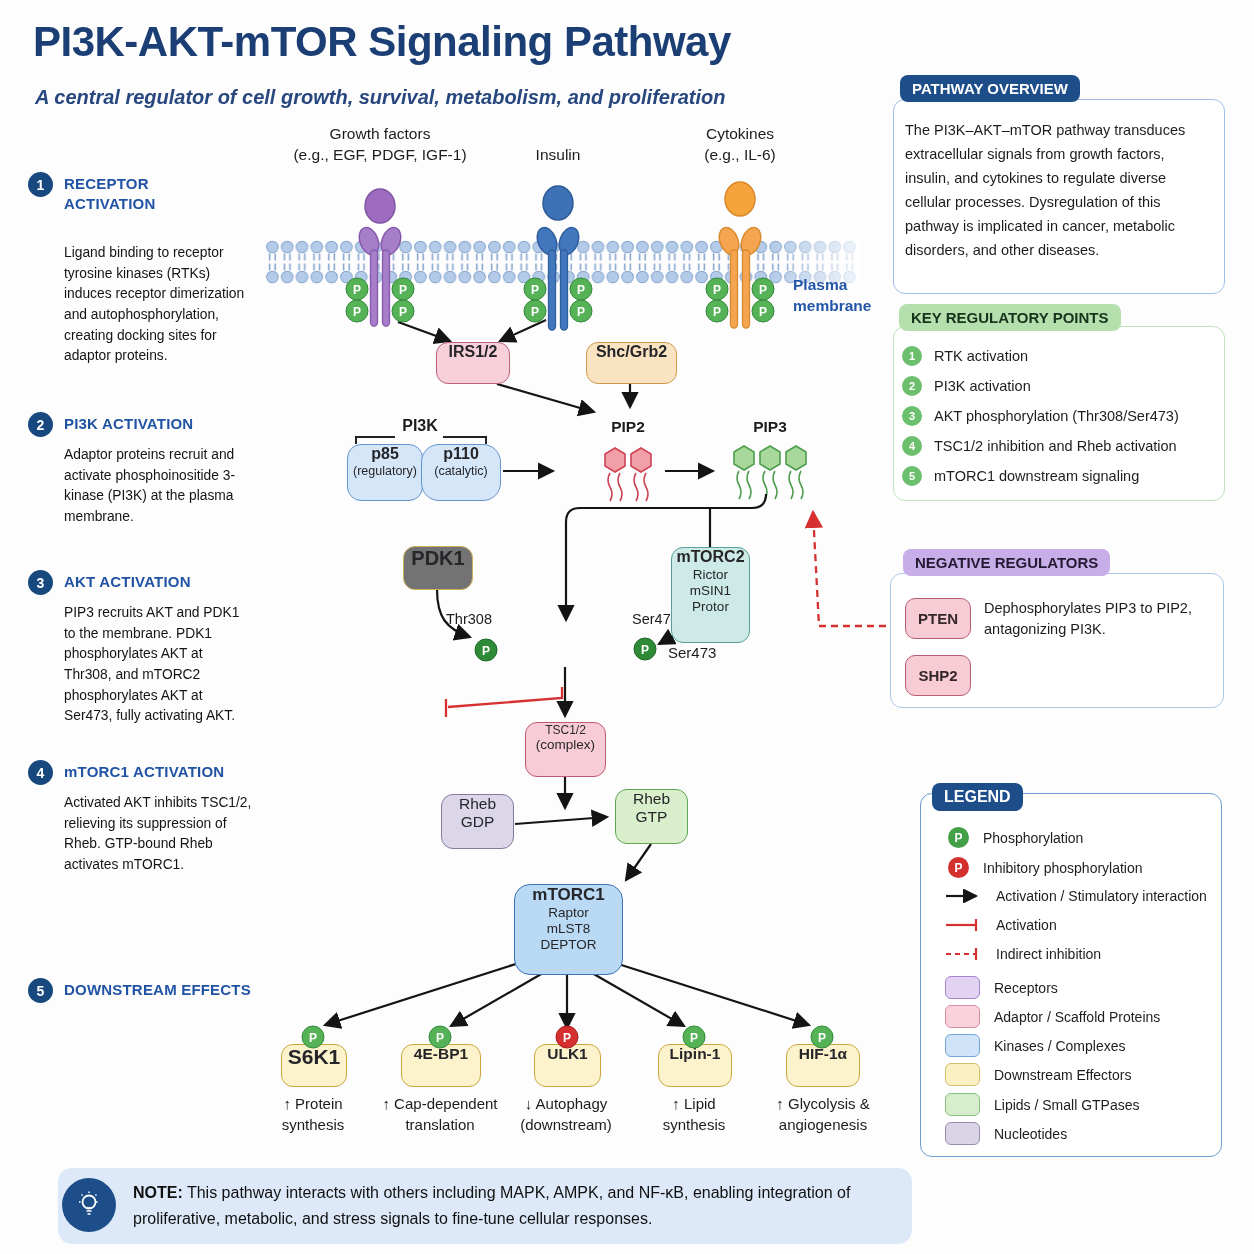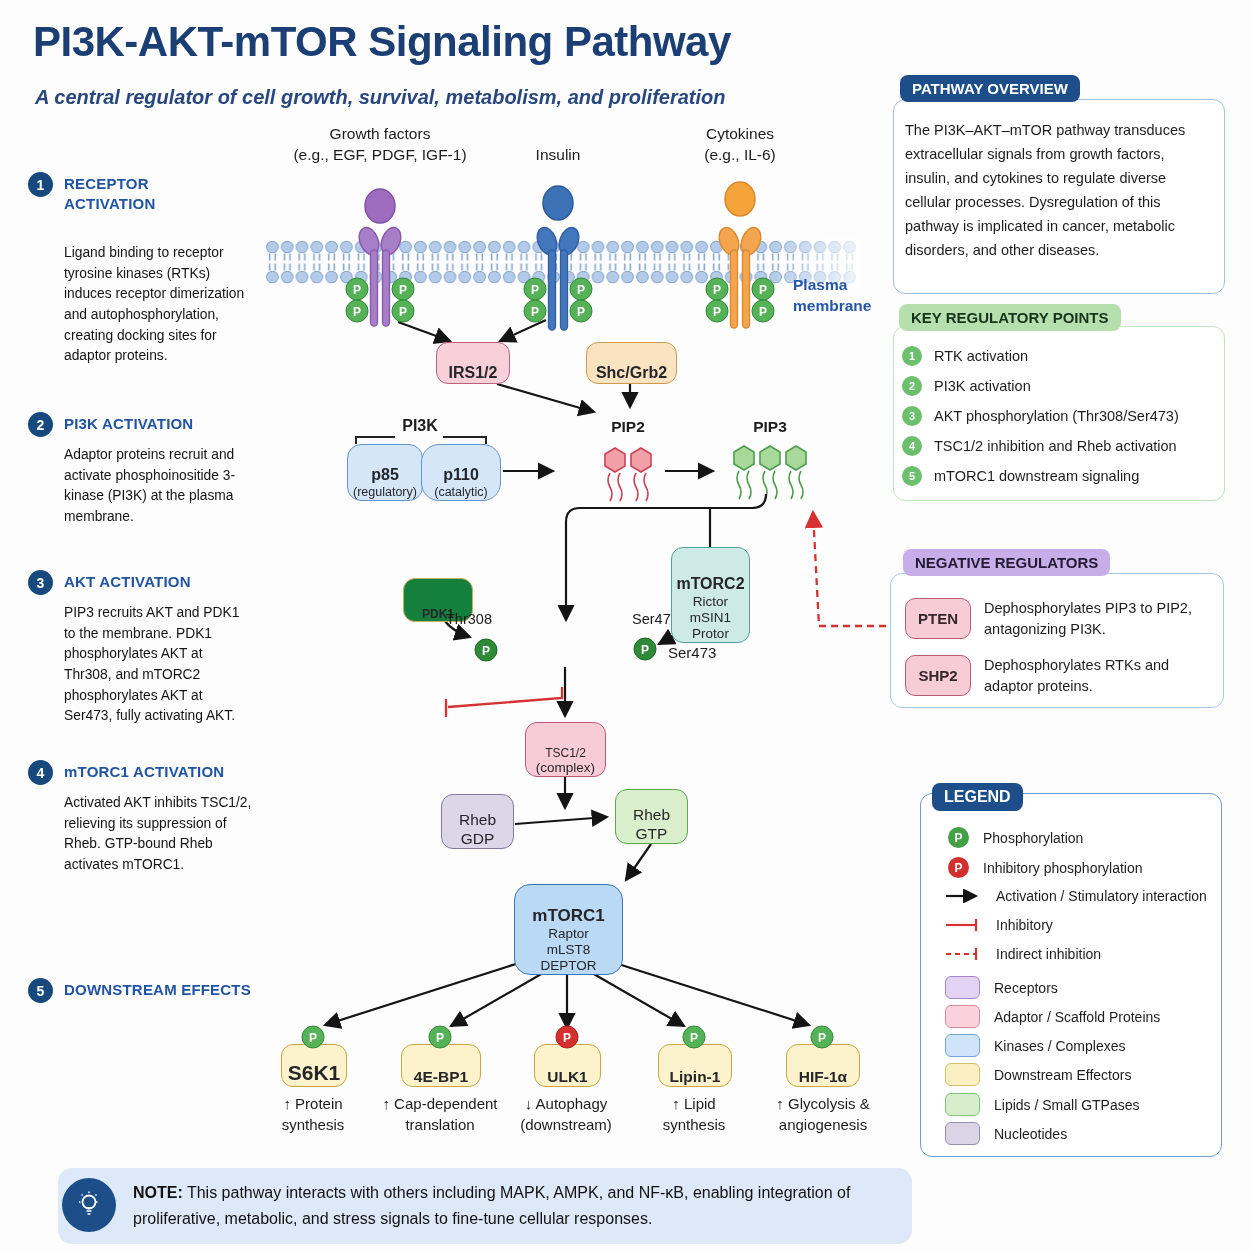--- a/index.html
+++ b/index.html
@@ -2,21 +2,21 @@
 <html><head>
 <meta charset="utf-8">
 <style>
   html,body{margin:0;padding:0;background:#ffffff;}
   .canvas{position:relative;width:1254px;height:1254px;background:#fdfdfe;overflow:hidden;
           font-family:"Liberation Sans",sans-serif;}
   svg.layer{position:absolute;left:0;top:0;z-index:1;pointer-events:none;}
   .lbl{position:absolute;z-index:2;color:#1c1c1c;white-space:nowrap;}
   .ctr{transform:translateX(-50%);text-align:center;}
   .node{position:absolute;z-index:2;display:flex;flex-direction:column;align-items:center;
-        justify-content:flex-end;border-radius:12px;border:1.8px solid;text-align:center;
+        justify-content:flex-start;border-radius:12px;border:1.8px solid;text-align:center;
         line-height:1.18;color:#26262a;}
   .pbadge{position:absolute;z-index:3;width:21px;height:21px;border-radius:50%;color:#fff;
           font-weight:bold;font-size:12px;display:flex;align-items:center;justify-content:center;
           transform:translate(-50%,-50%);}
   .pg{background:#56b256;border:1.5px solid #338a3a;}
   .pgd{background:#2f8a38;border:1.5px solid #1e6a28;}
   .pr{background:#d52f2f;border:1.5px solid #a81f1f;}
   .title{position:absolute;left:33px;top:18px;font-size:42px;font-weight:800;color:#1b3e74;
          letter-spacing:-0.5px;z-index:2;}
   .subtitle{position:absolute;left:35px;top:86px;font-size:20px;font-weight:700;font-style:italic;
@@ -231,21 +231,21 @@
 
   <div class="node" style="left:347px;top:444px;width:74px;height:55px;background:#d4e6f8;border-color:#6593cd;border-radius:14px">
     <span style="font-size:16px;font-weight:600">p85</span>
     <span style="font-size:12.5px">(regulatory)</span>
   </div>
   <div class="node" style="left:421px;top:444px;width:78px;height:55px;background:#d4e6f8;border-color:#6593cd;border-radius:18px">
     <span style="font-size:16px;font-weight:600">p110</span>
     <span style="font-size:12.5px">(catalytic)</span>
   </div>
 
-  <div class="node" style="left:403px;top:578px;width:68px;height:42px;background:#15803d;border-color:#cdb05a;font-size:12px;font-weight:600">
+  <div class="node" style="left:403px;top:546px;width:68px;height:42px;background:#737373;border-color:#cdb05a;font-size:20px;font-weight:600">
       <span>PDK1</span>
     </div>
 
   <div class="lbl" style="left:446px;top:611px;font-size:14.5px">Thr308</div>
   <div class="lbl" style="left:632px;top:611px;font-size:14.5px">Ser473</div>
   <div class="lbl" style="left:668px;top:644px;font-size:15px">Ser473</div>
 
   <div class="pbadge pgd" style="left:486px;top:650px">P</div>
   <div class="pbadge pgd" style="left:645px;top:649px">P</div>
 
@@ -342,24 +342,20 @@
   <div class="negbox" style="left:905px;top:598px;width:64px;height:39px">
     <span>PTEN</span>
     </div>
   <div class="negdesc" style="left:984px;top:598px">
     <div>Dephosphorylates PIP3 to PIP2,</div>
     <div>antagonizing PI3K.</div>
   </div>
   <div class="negbox" style="left:905px;top:655px;width:64px;height:39px">
     <span>SHP2</span>
     </div>
-  <div class="negdesc" style="left:984px;top:655px">
-    <div>Dephosphorylates RTKs and</div>
-    <div>adaptor proteins.</div>
-  </div>
 
   <div class="panel" style="left:920px;top:793px;width:300px;height:362px;border:1.5px solid #6f9bd1"></div>
   <div class="badge navybadge" style="left:932px;top:783px;font-size:16px">LEGEND</div>
 
   <div class="lg-row" style="left:948px;top:827px">
     <div class="lgp" style="background:#43a047">P</div>
     <div class="lglabel">Phosphorylation</div>
   </div>
   <div class="lg-row" style="left:948px;top:857px">
     <div class="lgp" style="background:#d32f2f">P</div>
@@ -374,21 +370,21 @@
         </defs>
       <line x1="2" y1="7" x2="32" y2="7" stroke="#141414" stroke-width="2.2" marker-end="url(#lah)"></line>
     </svg>
     <div class="lglabel">Activation / Stimulatory interaction</div>
   </div>
   <div class="lg-row" style="left:944px;top:917px">
     <svg width="38" height="16">
       <line x1="2" y1="8" x2="32" y2="8" stroke="#d63031" stroke-width="2.2"></line>
       <line x1="32" y1="2" x2="32" y2="14" stroke="#d63031" stroke-width="2.2"></line>
     </svg>
-    <div class="lglabel">Inhibitory</div>
+    <div class="lglabel">Activation</div>
   </div>
   <div class="lg-row" style="left:944px;top:946px">
     <svg width="38" height="16">
       <line x1="2" y1="8" x2="32" y2="8" stroke="#d63031" stroke-width="2.2" stroke-dasharray="5 4"></line>
       <line x1="32" y1="2" x2="32" y2="14" stroke="#d63031" stroke-width="2.2"></line>
     </svg>
     <div class="lglabel">Indirect inhibition</div>
   </div>
   <div class="lg-row" style="left:945px;top:976px">
     <div class="sw sw-purple"></div>

